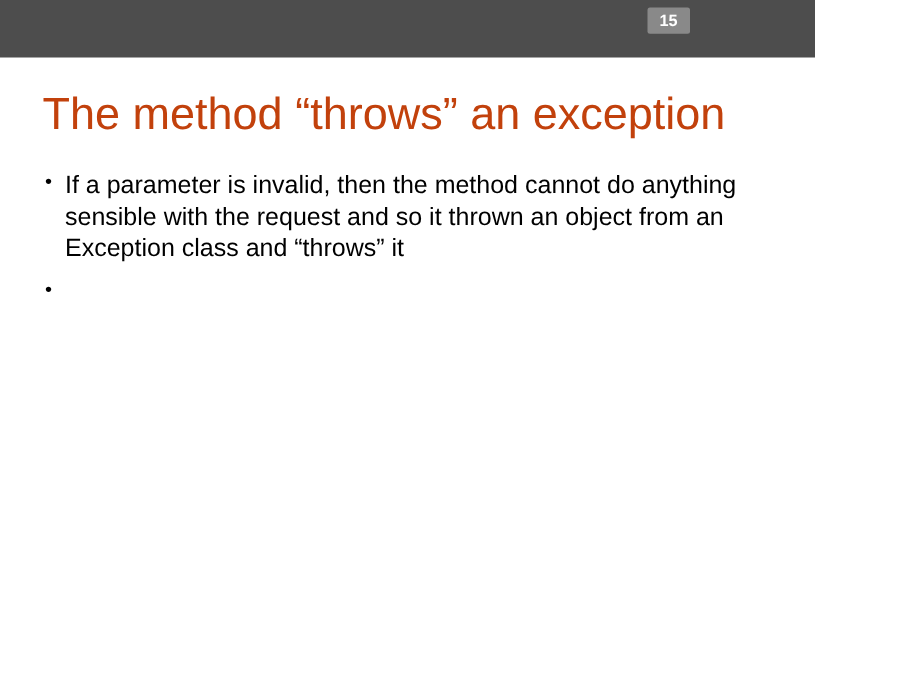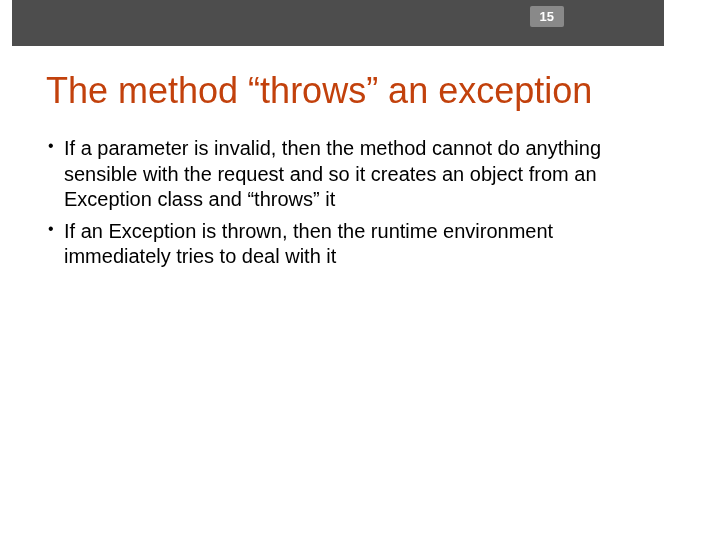--- a/index.html
+++ b/index.html
@@ -1,17 +1,17 @@
 <!DOCTYPE html>
 <html><head>
 <meta charset="utf-8">
 <style>
   * { margin: 0; padding: 0; box-sizing: border-box; }
   html, body { width: 720px; height: 540px; background: #ffffff; font-family: Arial, Helvetica, sans-serif; color: #000; }
-  .slide { width: 652px; height: 540px; position: relative; margin-left: 12px; }
+  .slide { width: 652px; height: 540px; position: relative; }
   .topbar { width: 100%; height: 46px; background: #4d4d4d; position: relative; }
   .badge {
     position: absolute; top: 6px; right: 100px;
     background: #898989; color: #ffffff;
     font-size: 13px; font-weight: bold;
     padding: 3px 10px; border-radius: 2px;
   }
   .title {
     color: #c2410c; font-size: 36px; font-weight: 400;
     padding: 24px 34px 14px 34px; letter-spacing: 0px;
@@ -30,21 +30,20 @@
 
 <div class="slide">
   <div class="topbar">
     <div class="badge">15</div>
   </div>
 
   <h1 class="title">The method “throws” an exception</h1>
 
   <div class="body">
     <ul class="lvl1">
-      <li>If a parameter is invalid, then the method cannot do anything sensible with the request and so it creates an object from an Exception class and “throws” it</li>
+      <li>If a parameter is invalid, then the method cannot do anything sensible with the request and so it thrown an object from an Exception class and “throws” it</li>
       <li>
-        <span>If an Exception is thrown, then the runtime environment immediately tries to deal with it</span>
         <ul class="lvl2">
         </ul>
       </li>
     </ul>
   </div>
 </div>
 
 </body></html>

